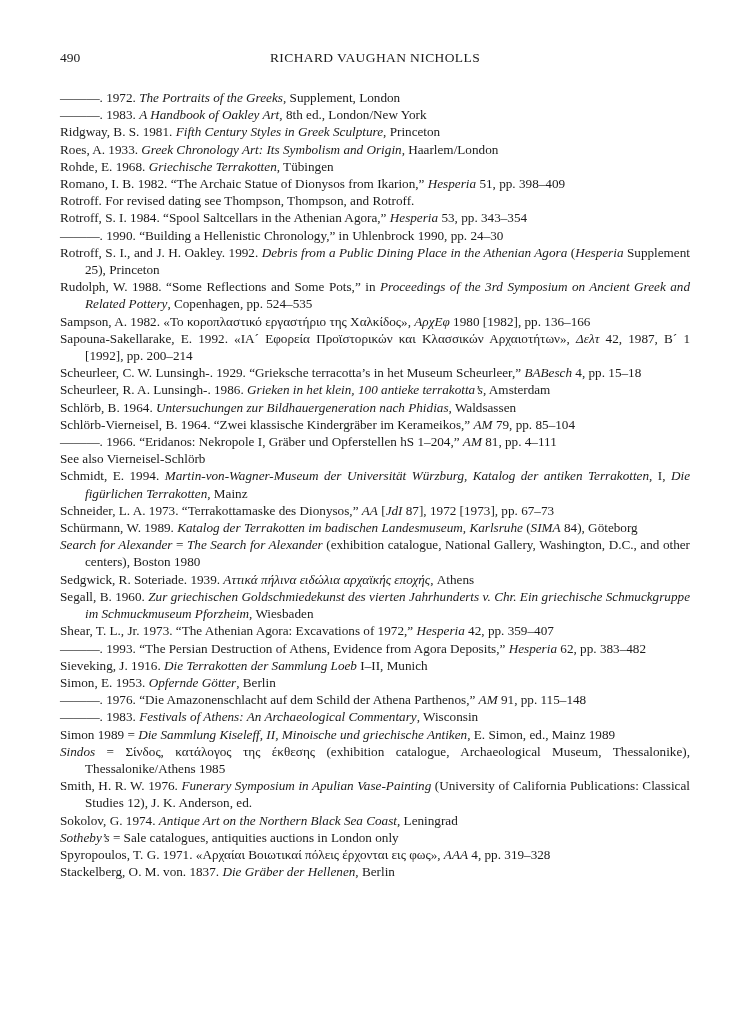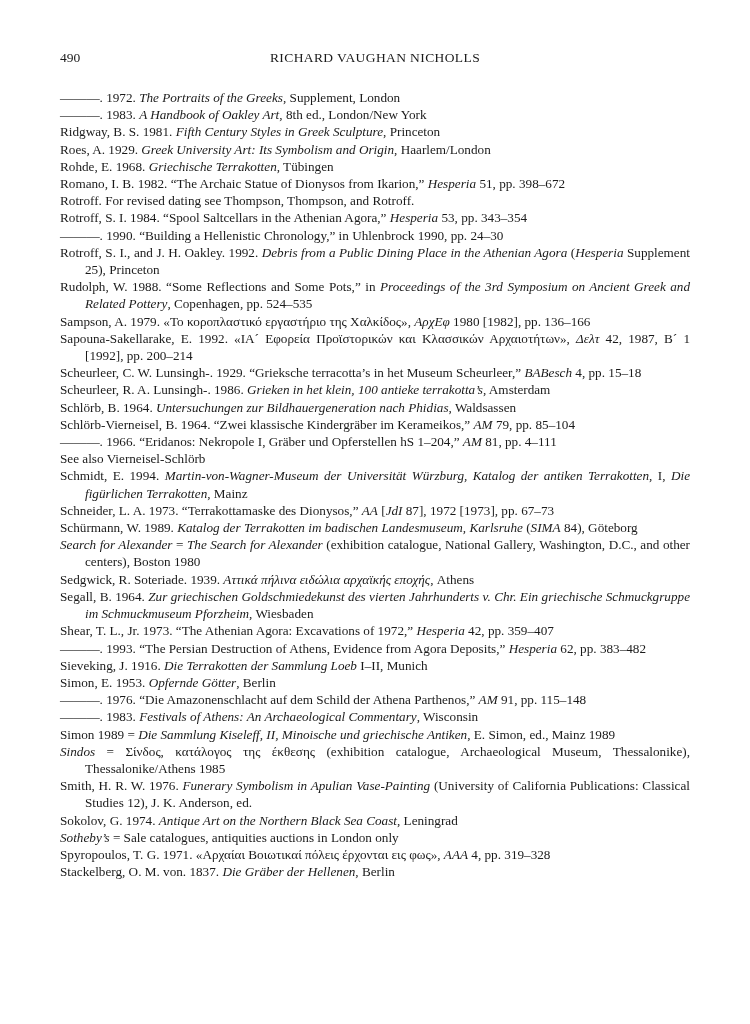--- a/index.html
+++ b/index.html
@@ -48,49 +48,49 @@
 
 <div class="page">
   <header class="page-header">
     <span class="page-number">490</span>
     <span class="running-head">RICHARD VAUGHAN NICHOLLS</span>
   </header>
   <main class="bibliography">
       <p class="entry"><span class="plain">———. 1972. </span><span class="title-italic">The Portraits of the Greeks</span><span class="plain">, Supplement, London</span></p>
       <p class="entry"><span class="plain">———. 1983. </span><span class="title-italic">A Handbook of Oakley Art</span><span class="plain">, 8th ed., London/New York</span></p>
       <p class="entry"><span class="plain">Ridgway, B. S. 1981. </span><span class="title-italic">Fifth Century Styles in Greek Sculpture</span><span class="plain">, Princeton</span></p>
-      <p class="entry"><span class="plain">Roes, A. 1929. </span><span class="title-italic">Greek University Art: Its Symbolism and Origin</span><span class="plain">, Haarlem/London</span></p>
+      <p class="entry"><span class="plain">Roes, A. 1933. </span><span class="title-italic">Greek Chronology Art: Its Symbolism and Origin</span><span class="plain">, Haarlem/London</span></p>
       <p class="entry"><span class="plain">Rohde, E. 1968. </span><span class="title-italic">Griechische Terrakotten</span><span class="plain">, Tübingen</span></p>
-      <p class="entry"><span class="plain">Romano, I. B. 1982. “The Archaic Statue of Dionysos from Ikarion,” </span><span class="title-italic">Hesperia</span><span class="plain"> 51, pp. 398–672</span></p>
+      <p class="entry"><span class="plain">Romano, I. B. 1982. “The Archaic Statue of Dionysos from Ikarion,” </span><span class="title-italic">Hesperia</span><span class="plain"> 51, pp. 398–409</span></p>
       <p class="entry"><span class="plain">Rotroff. For revised dating see Thompson, Thompson, and Rotroff.</span></p>
       <p class="entry"><span class="plain">Rotroff, S. I. 1984. “Spool Saltcellars in the Athenian Agora,” </span><span class="title-italic">Hesperia</span><span class="plain"> 53, pp. 343–354</span></p>
       <p class="entry"><span class="plain">———. 1990. “Building a Hellenistic Chronology,” in Uhlenbrock 1990, pp. 24–30</span></p>
       <p class="entry"><span class="plain">Rotroff, S. I., and J. H. Oakley. 1992. </span><span class="title-italic">Debris from a Public Dining Place in the Athenian Agora</span><span class="plain"> (</span><span class="title-italic">Hesperia</span><span class="plain"> Supplement 25), Princeton</span></p>
       <p class="entry"><span class="plain">Rudolph, W. 1988. “Some Reflections and Some Pots,” in </span><span class="title-italic">Proceedings of the 3rd Symposium on Ancient Greek and Related Pottery</span><span class="plain">, Copenhagen, pp. 524–535</span></p>
-      <p class="entry"><span class="plain">Sampson, A. 1979. «Το κοροπλαστικό εργαστήριο της Χαλκίδος», </span><span class="title-italic">ΑρχΕφ</span><span class="plain"> 1980 [1982], pp. 136–166</span></p>
+      <p class="entry"><span class="plain">Sampson, A. 1982. «Το κοροπλαστικό εργαστήριο της Χαλκίδος», </span><span class="title-italic">ΑρχΕφ</span><span class="plain"> 1980 [1982], pp. 136–166</span></p>
       <p class="entry"><span class="plain">Sapouna-Sakellarake, E. 1992. «ΙΑ´ Εφορεία Προϊστορικών και Κλασσικών Αρχαιοτήτων», </span><span class="title-italic">Δελτ</span><span class="plain"> 42, 1987, Β´ 1 [1992], pp. 200–214</span></p>
       <p class="entry"><span class="plain">Scheurleer, C. W. Lunsingh-. 1929. “Grieksche terracotta’s in het Museum Scheurleer,” </span><span class="title-italic">BABesch</span><span class="plain"> 4, pp. 15–18</span></p>
       <p class="entry"><span class="plain">Scheurleer, R. A. Lunsingh-. 1986. </span><span class="title-italic">Grieken in het klein, 100 antieke terrakotta’s</span><span class="plain">, Amsterdam</span></p>
       <p class="entry"><span class="plain">Schlörb, B. 1964. </span><span class="title-italic">Untersuchungen zur Bildhauergeneration nach Phidias</span><span class="plain">, Waldsassen</span></p>
       <p class="entry"><span class="plain">Schlörb-Vierneisel, B. 1964. “Zwei klassische Kindergräber im Kerameikos,” </span><span class="title-italic">AM</span><span class="plain"> 79, pp. 85–104</span></p>
       <p class="entry"><span class="plain">———. 1966. “Eridanos: Nekropole I, Gräber und Opferstellen hS 1–204,” </span><span class="title-italic">AM</span><span class="plain"> 81, pp. 4–111</span></p>
       <p class="entry"><span class="plain">See also Vierneisel-Schlörb</span></p>
       <p class="entry"><span class="plain">Schmidt, E. 1994. </span><span class="title-italic">Martin-von-Wagner-Museum der Universität Würzburg, Katalog der antiken Terrakotten</span><span class="plain">, I, </span><span class="title-italic">Die figürlichen Terrakotten</span><span class="plain">, Mainz</span></p>
       <p class="entry"><span class="plain">Schneider, L. A. 1973. “Terrakottamaske des Dionysos,” </span><span class="title-italic">AA</span><span class="plain"> [</span><span class="title-italic">JdI</span><span class="plain"> 87], 1972 [1973], pp. 67–73</span></p>
       <p class="entry"><span class="plain">Schürmann, W. 1989. </span><span class="title-italic">Katalog der Terrakotten im badischen Landesmuseum, Karlsruhe</span><span class="plain"> (</span><span class="title-italic">SIMA</span><span class="plain"> 84), Göteborg</span></p>
       <p class="entry"><span class="title-italic">Search for Alexander</span><span class="plain"> = </span><span class="title-italic">The Search for Alexander</span><span class="plain"> (exhibition catalogue, National Gallery, Washington, D.C., and other centers), Boston 1980</span></p>
       <p class="entry"><span class="plain">Sedgwick, R. Soteriade. 1939. </span><span class="title-italic">Αττικά πήλινα ειδώλια αρχαϊκής εποχής</span><span class="plain">, Athens</span></p>
-      <p class="entry"><span class="plain">Segall, B. 1964. </span><span class="title-italic">Zur griechischen Goldschmiedekunst des vierten Jahrhunderts v. Chr. Ein griechische Schmuckgruppe im Schmuckmuseum Pforzheim</span><span class="plain">, Wiesbaden</span></p>
+      <p class="entry"><span class="plain">Segall, B. 1960. </span><span class="title-italic">Zur griechischen Goldschmiedekunst des vierten Jahrhunderts v. Chr. Ein griechische Schmuckgruppe im Schmuckmuseum Pforzheim</span><span class="plain">, Wiesbaden</span></p>
       <p class="entry"><span class="plain">Shear, T. L., Jr. 1973. “The Athenian Agora: Excavations of 1972,” </span><span class="title-italic">Hesperia</span><span class="plain"> 42, pp. 359–407</span></p>
       <p class="entry"><span class="plain">———. 1993. “The Persian Destruction of Athens, Evidence from Agora Deposits,” </span><span class="title-italic">Hesperia</span><span class="plain"> 62, pp. 383–482</span></p>
       <p class="entry"><span class="plain">Sieveking, J. 1916. </span><span class="title-italic">Die Terrakotten der Sammlung Loeb</span><span class="plain"> I–II, Munich</span></p>
       <p class="entry"><span class="plain">Simon, E. 1953. </span><span class="title-italic">Opfernde Götter</span><span class="plain">, Berlin</span></p>
       <p class="entry"><span class="plain">———. 1976. “Die Amazonenschlacht auf dem Schild der Athena Parthenos,” </span><span class="title-italic">AM</span><span class="plain"> 91, pp. 115–148</span></p>
       <p class="entry"><span class="plain">———. 1983. </span><span class="title-italic">Festivals of Athens: An Archaeological Commentary</span><span class="plain">, Wisconsin</span></p>
       <p class="entry"><span class="plain">Simon 1989 = </span><span class="title-italic">Die Sammlung Kiseleff, II, Minoische und griechische Antiken</span><span class="plain">, E. Simon, ed., Mainz 1989</span></p>
       <p class="entry"><span class="title-italic">Sindos</span><span class="plain"> = Σίνδος, κατάλογος της έκθεσης (exhibition catalogue, Archaeological Museum, Thessalonike), Thessalonike/Athens 1985</span></p>
-      <p class="entry"><span class="plain">Smith, H. R. W. 1976. </span><span class="title-italic">Funerary Symbolism in Apulian Vase-Painting</span><span class="plain"> (University of California Publications: Classical Studies 12), J. K. Anderson, ed.</span></p>
+      <p class="entry"><span class="plain">Smith, H. R. W. 1976. </span><span class="title-italic">Funerary Symposium in Apulian Vase-Painting</span><span class="plain"> (University of California Publications: Classical Studies 12), J. K. Anderson, ed.</span></p>
       <p class="entry"><span class="plain">Sokolov, G. 1974. </span><span class="title-italic">Antique Art on the Northern Black Sea Coast</span><span class="plain">, Leningrad</span></p>
       <p class="entry"><span class="title-italic">Sotheby’s</span><span class="plain"> = Sale catalogues, antiquities auctions in London only</span></p>
       <p class="entry"><span class="plain">Spyropoulos, T. G. 1971. «Αρχαίαι Βοιωτικαί πόλεις έρχονται εις φως», </span><span class="title-italic">AAA</span><span class="plain"> 4, pp. 319–328</span></p>
       <p class="entry"><span class="plain">Stackelberg, O. M. von. 1837. </span><span class="title-italic">Die Gräber der Hellenen</span><span class="plain">, Berlin</span></p>
     </main>
 </div>
 
 </body></html>

